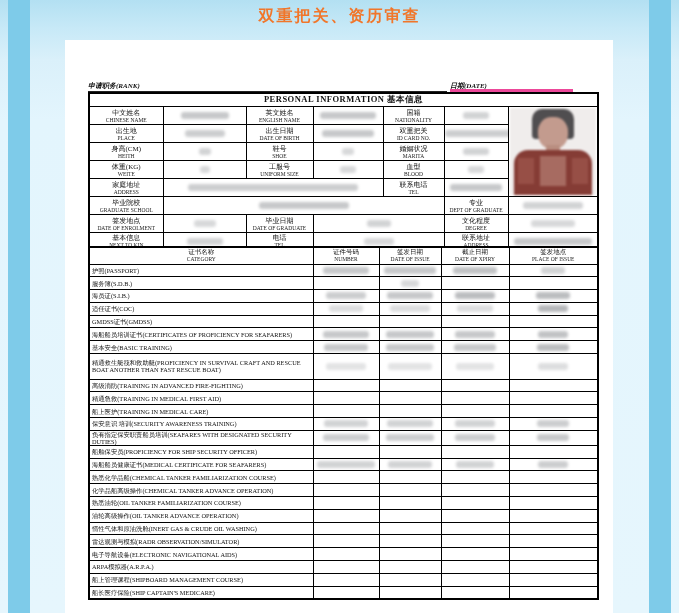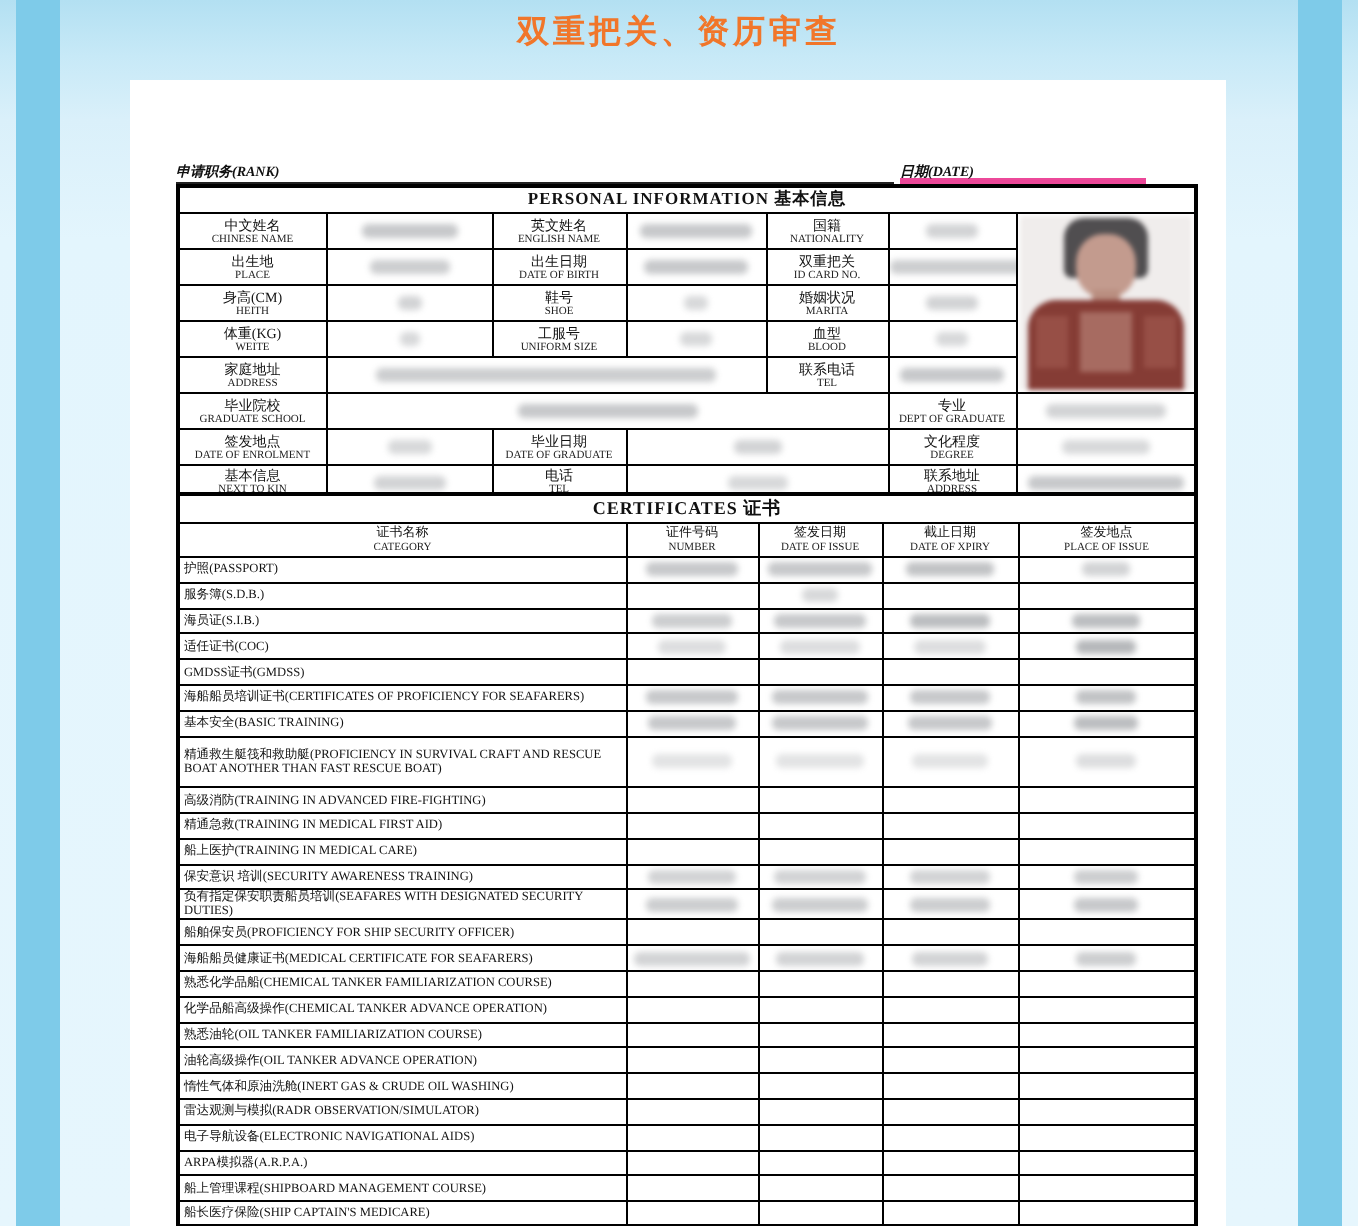--- a/index.html
+++ b/index.html
@@ -265,23 +265,20 @@
 
     <table class="main cert">
       <colgroup>
         <col style="width:224px">
           <col style="width:66px">
           <col style="width:62px">
         <col style="width:68px">
           <col style="width:89px">
       </colgroup>
       <thead>
-        <tr>
-          <th colspan="5" class="sect sect2">CERTIFICATES 证书</th>
-        </tr>
         <tr class="certhead" id="cert-head">
             <td class="lbl hcell">
               <div class="zh">证书名称</div>
               <div class="en">CATEGORY</div>
             </td>
             <td class="lbl hcell">
               <div class="zh">证件号码</div>
               <div class="en">NUMBER</div>
             </td>
             <td class="lbl hcell">

